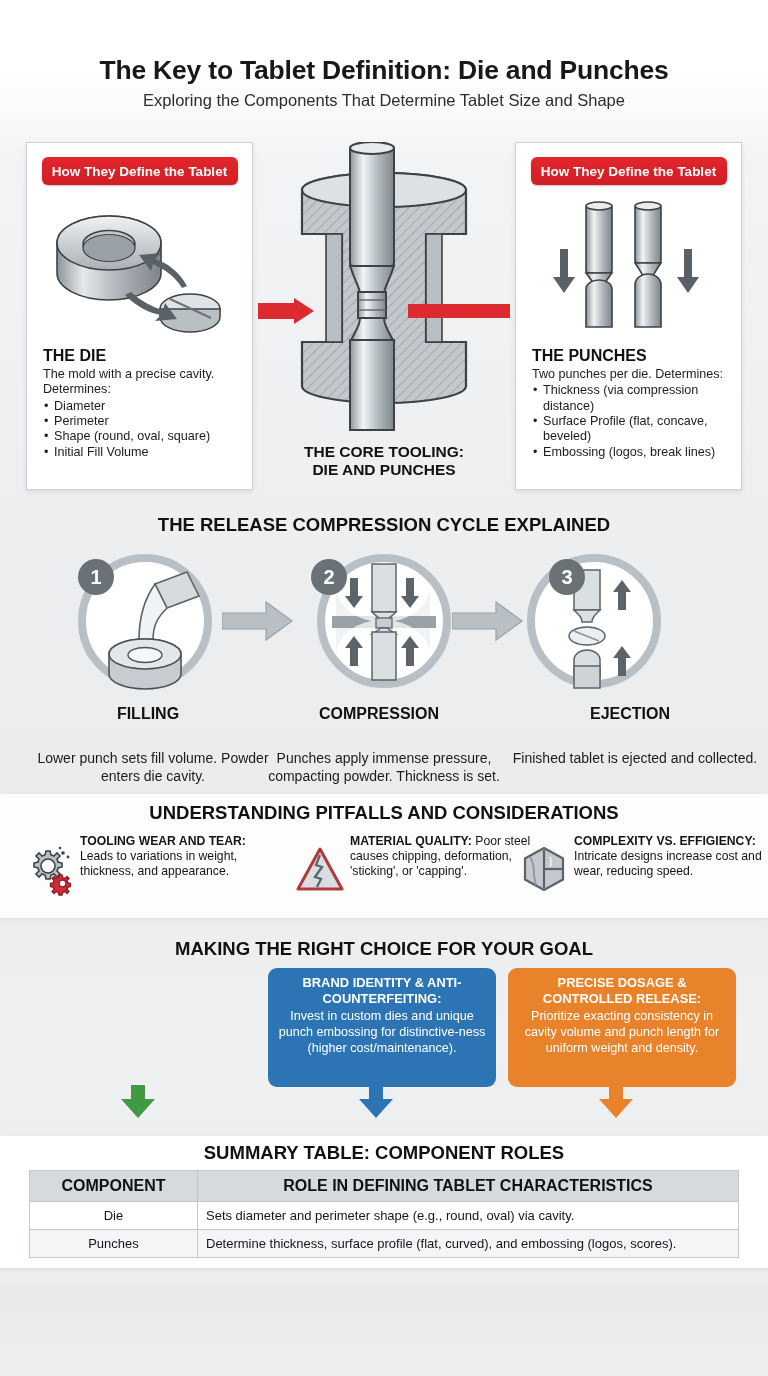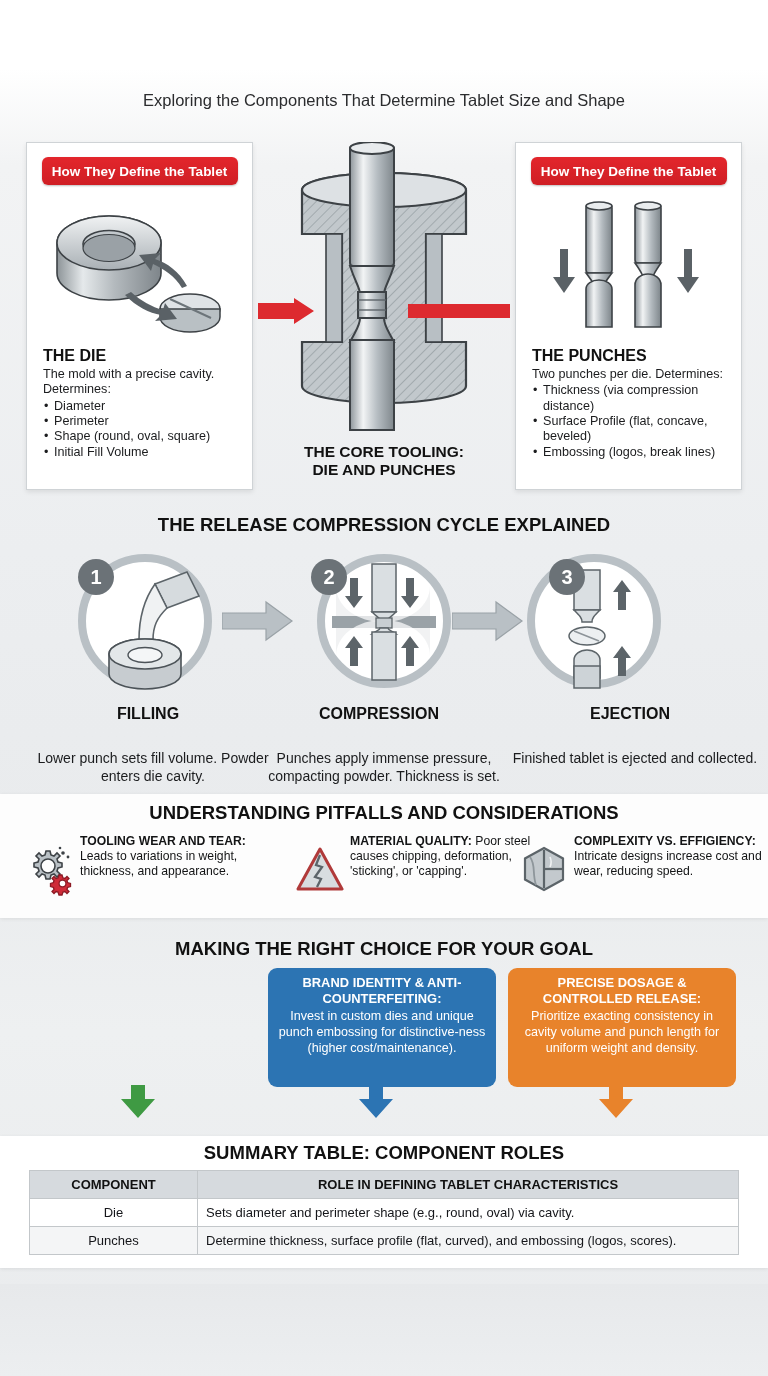--- a/index.html
+++ b/index.html
@@ -114,35 +114,36 @@
   .choice.o { left:508px; background:#e8832b; }
   .choice-h { font-size:12.9px; font-weight:bold; line-height:1.22; }
   .choice-p { font-size:12.6px; line-height:1.26; margin-top:3px; }
 
   
   #tblBand { top:1136px; height:132px; background:#fff; }
   #tblTitle { top:1142px; font-size:18.5px; }
   table { position:absolute; top:1170px; left:29px; width:710px;
           border-collapse:collapse; }
   th, td { border:1px solid #c3c7ca; padding:6px 8px; }
-  th { background:#d6dade; font-size:13px; font-weight:bold; color:#111; text-align:center; }
+  th { background:#d6dade; font-size:16px; font-weight:bold; color:#111; text-align:center; }
   td { font-size:13px; color:#15161a; }
   td.comp { text-align:center; width:168px; }
   tr.alt td { background:#f4f5f6; }
 
   
   #ctaBand { position:absolute; top:1284px; left:0; width:768px; height:92px;
              background:linear-gradient(180deg,#e7e9eb,#eceef0); }
 </style>
 </head>
 <body>
 
 <div id="page">
 
 
+  <div class="main-title">The Key to Tablet Definition: Die and Punches</div>
   <div class="sub-title">Exploring the Components That Determine Tablet Size and Shape</div>
 
   <div class="card left">
     <div class="card-badge">How They Define the Tablet</div>
     <svg class="card-art" viewBox="0 0 227 155">
       <defs>
         <linearGradient id="mg1" x1="0" y1="0" x2="1" y2="0">
           <stop offset="0" stop-color="#8d9498"></stop>
             <stop offset=".25" stop-color="#e5e9eb"></stop>
           <stop offset=".55" stop-color="#b4babe"></stop>

